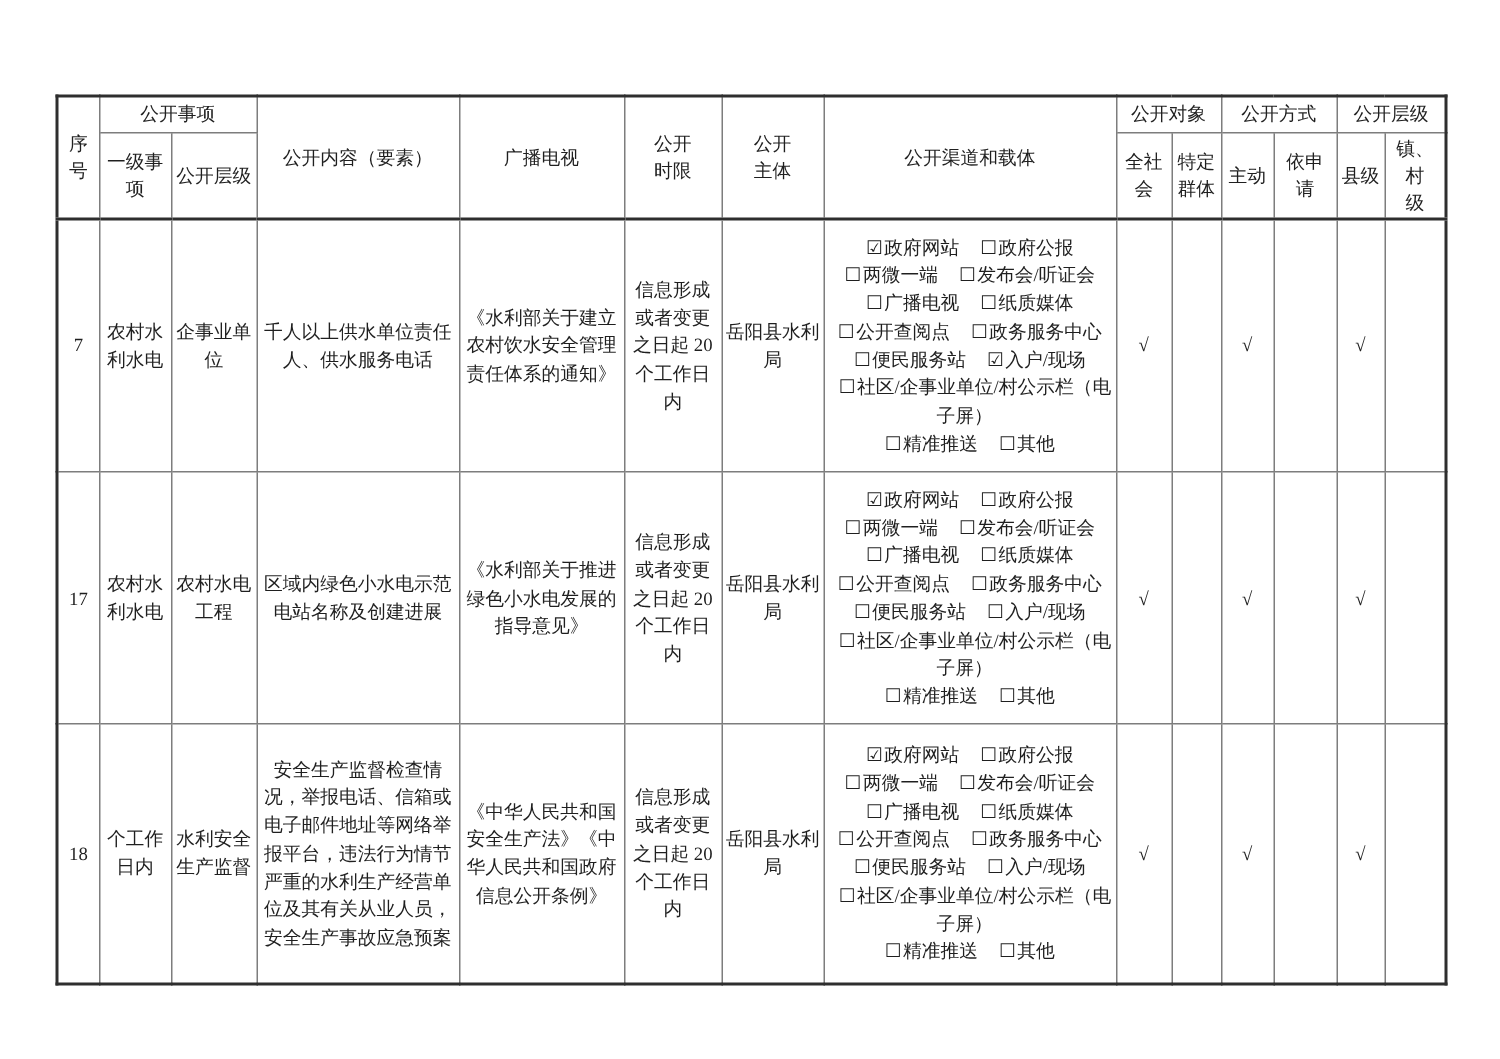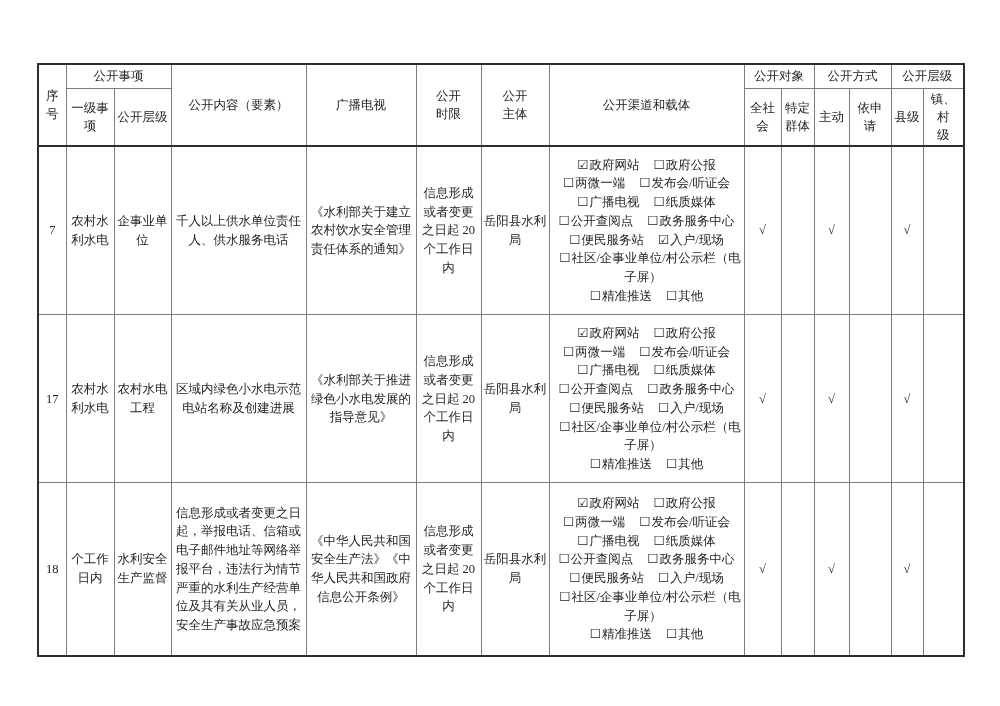--- a/index.html
+++ b/index.html
@@ -139,21 +139,21 @@
       <td></td>
       <td>√</td>
       <td></td>
       <td>√</td>
       <td></td>
     </tr>
     <tr class="r2">
       <td>18</td>
       <td>个工作日内</td>
       <td>水利安全生产监督</td>
-      <td class="content-cell">信息形成或者变更之日起，举报电话、信箱或电子邮件地址等网络举报平台，违法行为情节严重的水利生产经营单位及其有关从业人员，安全生产事故应急预案</td>
+      <td class="content-cell">安全生产监督检查情况，举报电话、信箱或电子邮件地址等网络举报平台，违法行为情节严重的水利生产经营单位及其有关从业人员，安全生产事故应急预案</td>
       <td class="basis-cell">《中华人民共和国安全生产法》《中华人民共和国政府信息公开条例》</td>
       <td>信息形成或者变更之日起 20 个工作日内</td>
       <td>岳阳县水利局</td>
       <td class="channels-cell">
           <div class="channel-line"><span class="channel-item"><span class="checkbox-glyph">☑</span><span>政府网站</span></span><span class="channel-item"><span class="checkbox-glyph">☐</span><span>政府公报</span></span></div>
           <div class="channel-line"><span class="channel-item"><span class="checkbox-glyph">☐</span><span>两微一端</span></span><span class="channel-item"><span class="checkbox-glyph">☐</span><span>发布会/听证会</span></span></div>
           <div class="channel-line"><span class="channel-item"><span class="checkbox-glyph">☐</span><span>广播电视</span></span><span class="channel-item"><span class="checkbox-glyph">☐</span><span>纸质媒体</span></span></div>
           <div class="channel-line"><span class="channel-item"><span class="checkbox-glyph">☐</span><span>公开查阅点</span></span><span class="channel-item"><span class="checkbox-glyph">☐</span><span>政务服务中心</span></span></div>
           <div class="channel-line"><span class="channel-item"><span class="checkbox-glyph">☐</span><span>便民服务站</span></span><span class="channel-item"><span class="checkbox-glyph">☐</span><span>入户/现场</span></span></div>
           <div class="channel-line"><span class="channel-item"><span class="checkbox-glyph">☐</span><span>社区/企事业单位/村公示栏（电子屏）</span></span></div>

